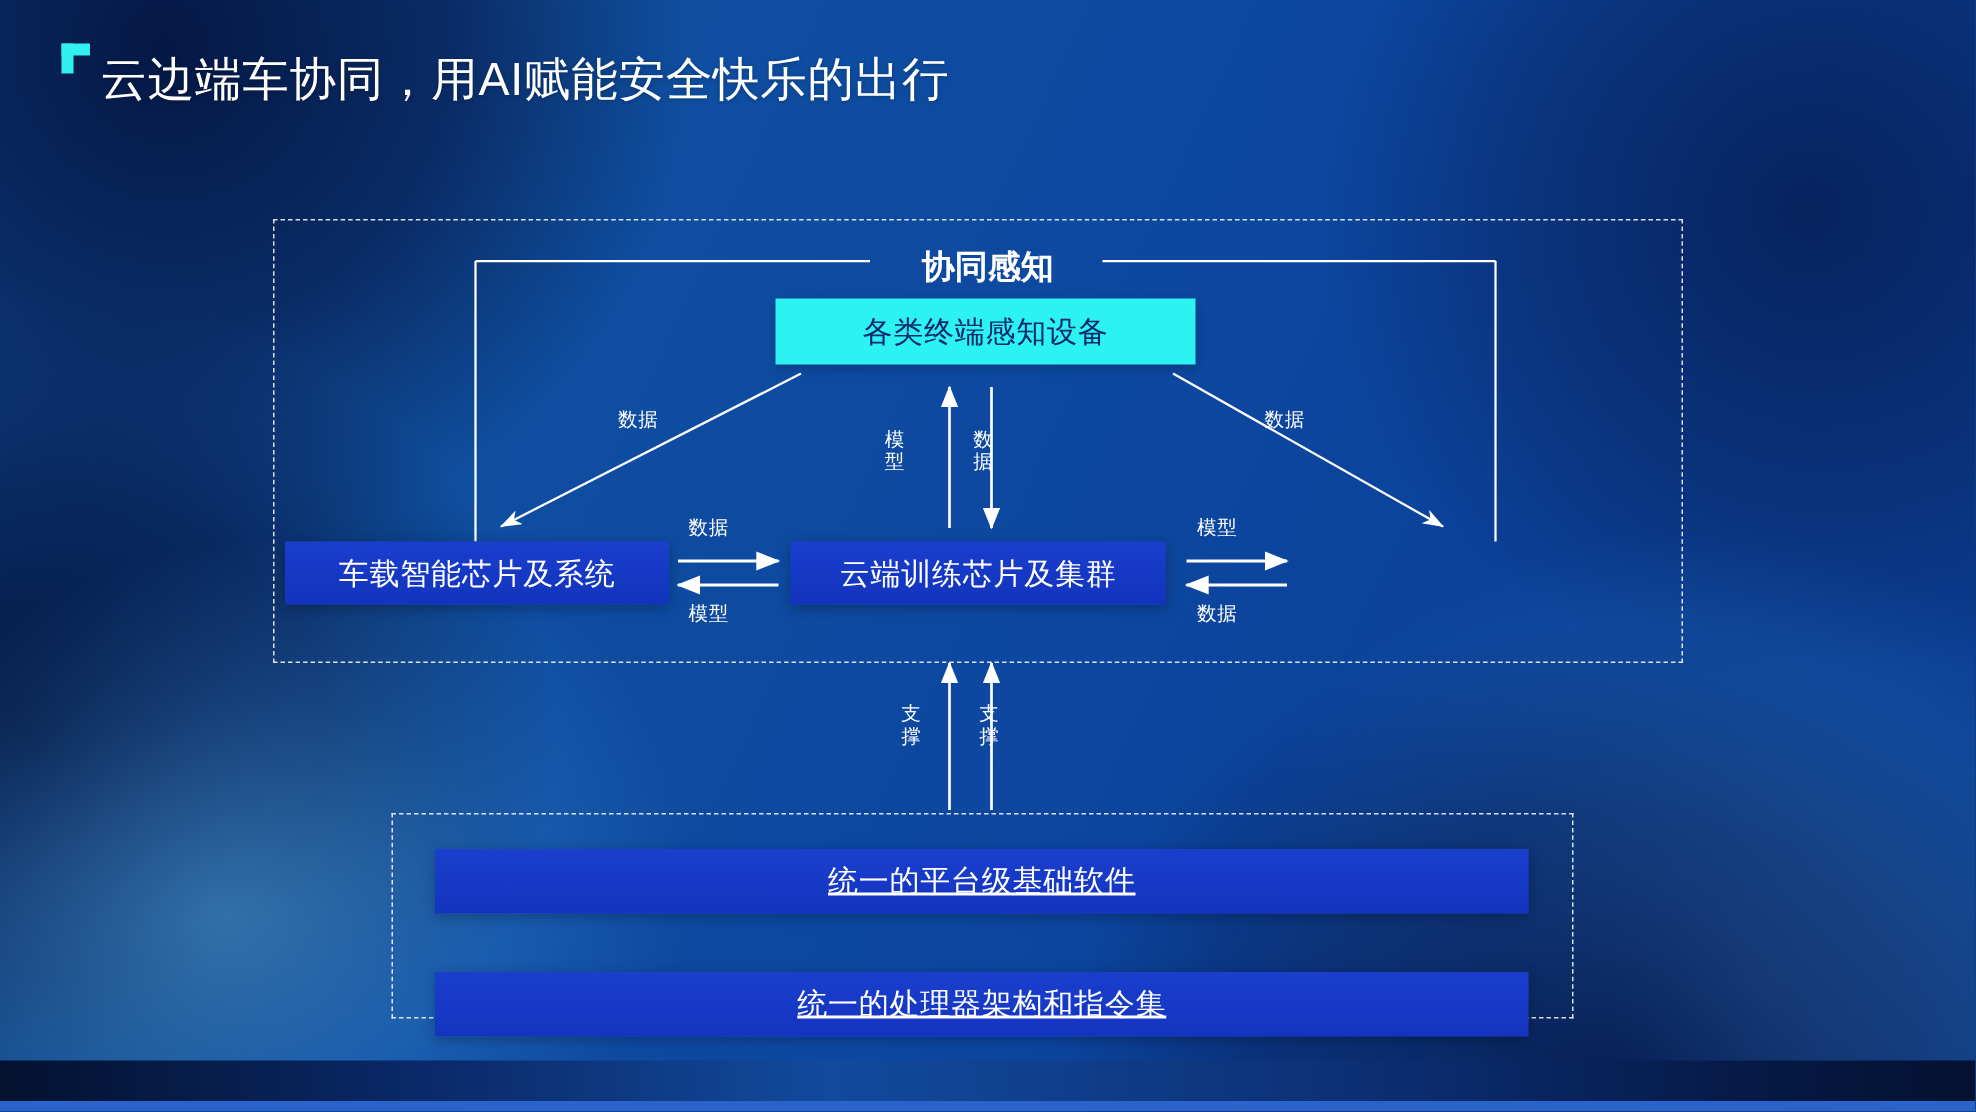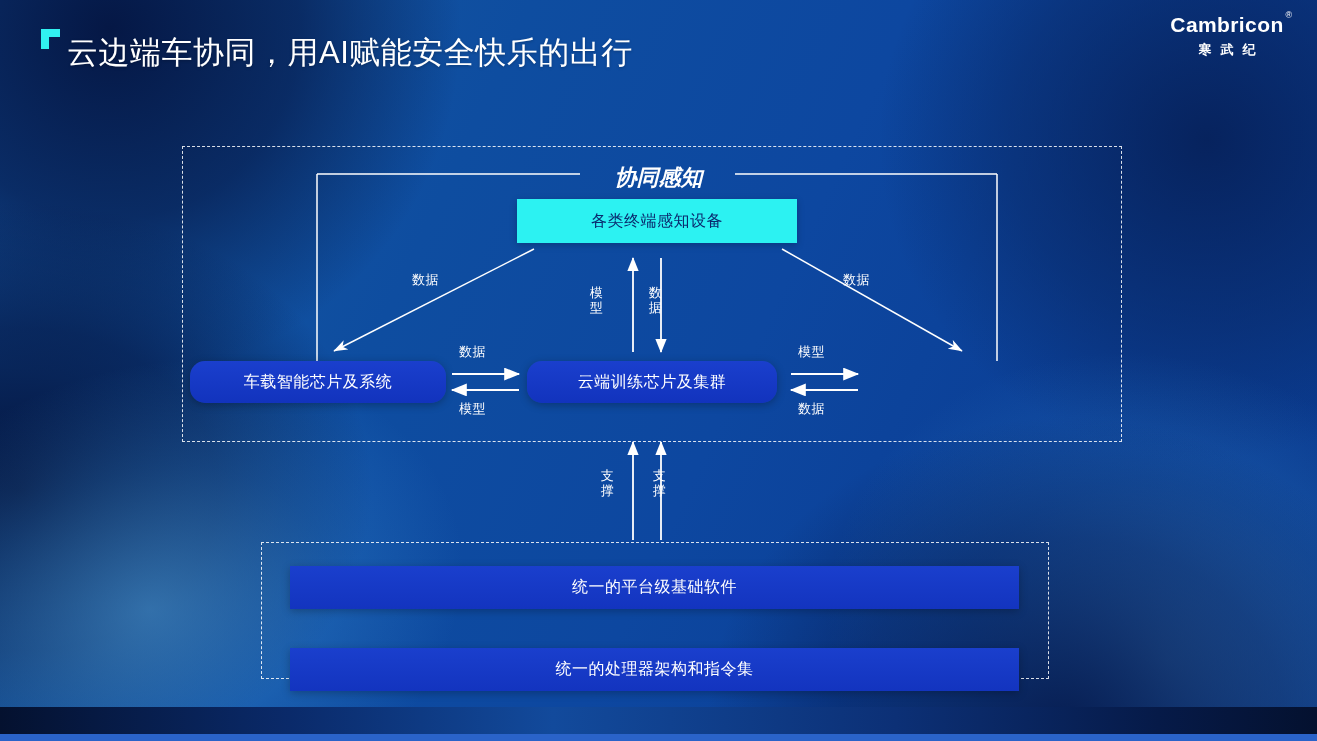--- a/index.html
+++ b/index.html
@@ -142,46 +142,45 @@
   #platform-box { left: 261px; top: 542px; width: 786px; height: 135px; }
 
   
   .section-title {
     position: absolute;
     left: 0; right: 0; top: 163px;
     text-align: center;
     font-size: 22px;
     font-weight: bold;
     color: #ffffff;
-    font-style: italic;
   }
 
   
   .node {
     position: absolute;
     display: flex;
     align-items: center;
     justify-content: center;
-    font-size: 16px;
+    font-size: 20px;
     color: #ffffff;
     letter-spacing: 0.5px;
   }
   .node-cyan {
     background: #2cf2f2;
     color: #0b2a6e;
     box-shadow: 0 2px 7px rgba(0,0,0,0.22);
   }
   .node-blue {
     background: linear-gradient(180deg, #1a3fcd 0%, #1233bd 100%);
     box-shadow: 0 2px 8px rgba(0,0,0,0.28);
-    border-radius: 15px;
   }
   .node-bar {
     background: linear-gradient(180deg, #1a3fcd 0%, #1334bf 100%);
     box-shadow: 0 2px 8px rgba(0,0,0,0.25);
+    text-decoration: underline;
   }
 
   #node-sensor   { left: 517px; top: 199px; width: 280px; height: 44px; }
   #node-vehicle  { left: 190px; top: 361px; width: 256px; height: 42px; }
   #node-cloud    { left: 527px; top: 361px; width: 250px; height: 42px; }
   #node-roadside { left: 865px; top: 361px; width: 246px; height: 42px; }
   #bar-software  { left: 290px; top: 566px; width: 729px; height: 43px; }
   #bar-isa       { left: 290px; top: 648px; width: 729px; height: 43px; }
 
   
@@ -223,27 +222,20 @@
   <div class="bg-dark-br"></div>
   <div class="bg-bottom-band"></div>
   <div class="bg-bottom-strip"></div>
 
   <div class="corner-mark">
     <div class="bar-h"></div>
     <div class="bar-v"></div>
   </div>
   <div class="slide-title">云边端车协同，用AI赋能安全快乐的出行</div>
 
-  <div class="logo">
-    <div class="logo-word">
-      <span>Cambricon</span>
-      <span class="logo-reg">®</span>
-    </div>
-    <div class="logo-cn">寒武纪</div>
-  </div>
 
   <div class="dashed-box" id="collab-box"></div>
   <div class="dashed-box" id="platform-box"></div>
 
   <svg class="connectors" width="1317" height="741">
     <defs>
       <marker id="arrow" markerWidth="9" markerHeight="9" refX="7.4" refY="3.2" orient="auto">
         <path d="M0,0 L8,3.2 L0,6.4 z" fill="#ffffff"></path>
       </marker>
       <marker id="arrowThin" markerWidth="11" markerHeight="11" refX="9" refY="3.4" orient="auto">

